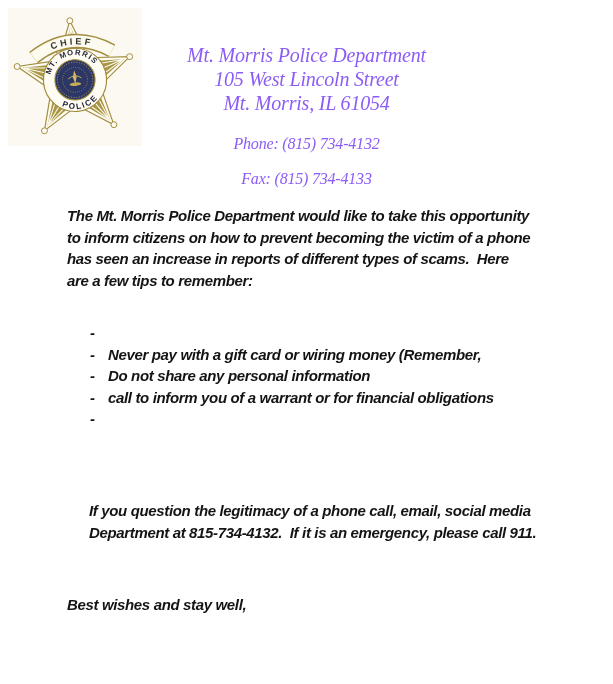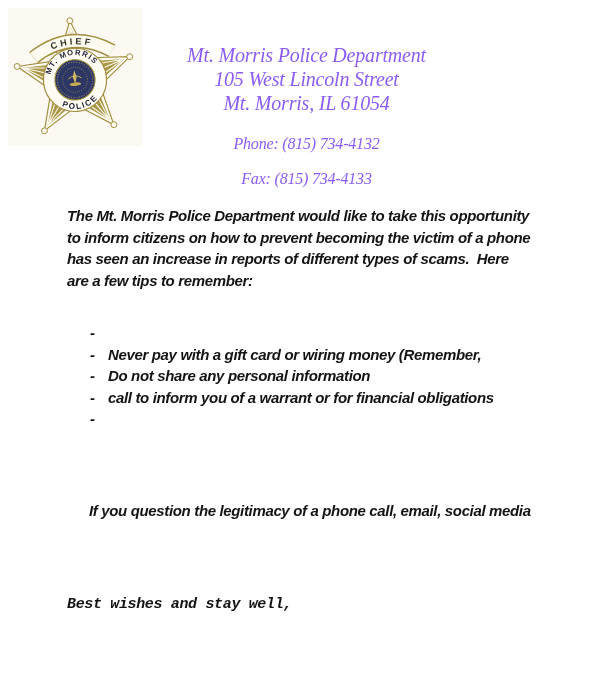--- a/index.html
+++ b/index.html
@@ -40,21 +40,21 @@
     font-size:15px;
     line-height:21.5px;
     letter-spacing:-0.35px;
     color:#141414;
   }
   .line { white-space:pre; }
 
   .intro     { top:205px; left:67px; }
   .tips      { top:322px; left:90px; }
   .outro     { top:500px; left:53px;margin-left:36px; }
-  .closing   { top:594px; left:67px;font-family:Liberation Mono, monospace; }
+  .closing   { top:594px; left:67px; }
   .signature { top:637px; left:67px; }
 
   .tip { display:flex; }
   .tip .dash { width:18px; flex:0 0 18px; }
 </style>
 </head>
 <body>
 
 <div class="page">
 
@@ -158,17 +158,18 @@
         <div class="line">call to inform you of a warrant or for financial obligations</div>
       </span>
     </div>
     <div class="tip">
       <span class="dash">-</span>
     </div>
   </div>
 
   <div class="body-text outro">
     <div class="line">If you question the legitimacy of a phone call, email, social media</div>
+    <div class="line">Department at 815-734-4132.  If it is an emergency, please call 911.</div>
   </div>
 
   <div class="body-text closing">Best wishes and stay well,</div>
 
 </div>
 
 </body></html>

